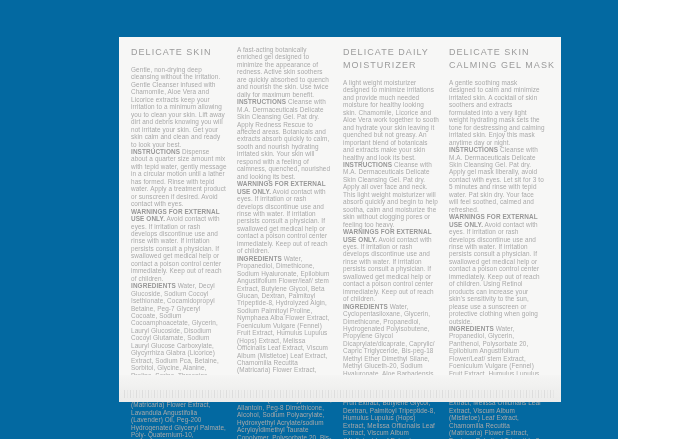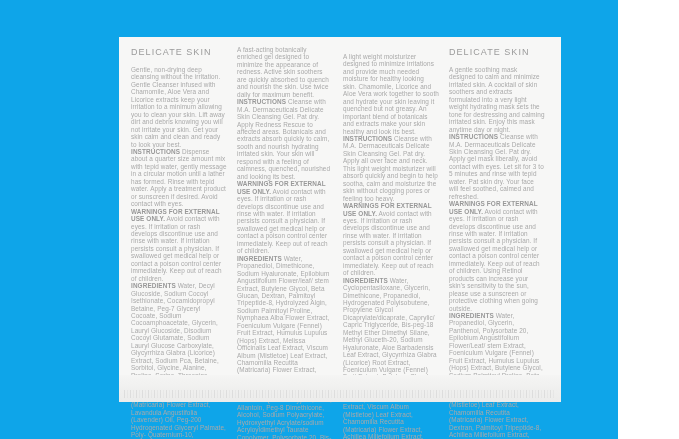--- a/index.html
+++ b/index.html
@@ -4,21 +4,21 @@
 <style>
   html,body { margin:0; padding:0; }
   body {
     font-family: "Liberation Sans", sans-serif;
     background:#ffffff;
     -webkit-font-smoothing: antialiased;
   }
   .canvas {
     position:relative;
     width:618px; height:439px;
-    background:#0ea5e9;
+    background:#0369a1;
     overflow:hidden;
   }
   .label-panel {
     position:absolute;
     left:119px; top:37px;
     width:442px; height:365px;
     background:#f7f7f6;
   }
   .columns {
     display:flex;
@@ -93,32 +93,35 @@
         <div class="body-text">
           <p><span>A fast-acting botanically enriched gel designed to minimize the appearance of redness. Active skin soothers are quickly absorbed to quench and nourish the skin. Use twice daily for maximum benefit.</span></p>
           <p><b class="runin">INSTRUCTIONS</b> <span>Cleanse with M.A. Dermaceuticals Delicate Skin Cleansing Gel. Pat dry. Apply Redness Rescue to affected areas. Botanicals and extracts absorb quickly to calm, sooth and nourish hydrating irritated skin. Your skin will respond with a feeling of calmness, quenched, nourished and looking its best.</span></p>
           <p><b class="runin">WARNINGS FOR EXTERNAL USE ONLY.</b> <span>Avoid contact with eyes. If irritation or rash develops discontinue use and rinse with water. If irritation persists consult a physician. If swallowed get medical help or contact a poison control center immediately. Keep out of reach of children.</span></p>
           <p><b class="runin">INGREDIENTS</b> <span>Water, Propanediol, Dimethicone, Sodium Hyaluronate, Epilobium Angustifolium Flower/leaf/ stem Extract, Butylene Glycol, Beta Glucan, Dextran, Palmitoyl Tripeptide-8, Hydrolyzed Algin, Sodium Palmitoyl Proline, Nymphaea Alba Flower Extract, Foeniculum Vulgare (Fennel) Fruit Extract, Humulus Lupulus (Hops) Extract, Melissa Officinalis Leaf Extract, Viscum Album (Mistletoe) Leaf Extract, Chamomilla Recutita (Matricaria) Flower Extract, Achillea Millefolium Extract, Glycyrrhiza Glabra (Licorice) Root Extract, Rosmarinus Officinalis (Rosemary) Oil, Urea, Allantoin, Peg-8 Dimethicone, Alcohol, Sodium Polyacrylate, Hydroxyethyl Acrylate/sodium Acryloyldimethyl Taurate Copolymer, Polysorbate 20, Bis-peg-18 Methyl Ether Dimethyl Silane, Disodium Edta Copper, Phenoxyethanol, Caprylyl Glycol, Fd&amp;c Blue #1 (Ci 42090), Fd&amp;c Yellow #5 (Ci 19140)</span></p>
         </div>
       </div>
 
       <div class="col">
         <h2 class="product-title">
+          <span>DELICATE DAILY</span>
+          <span>MOISTURIZER</span>
         </h2>
         <div class="body-text">
           <p><span>A light weight moisturizer designed to minimize irritations and provide much needed moisture for healthy looking skin. Chamomile, Licorice and Aloe Vera work together to sooth and hydrate your skin leaving it quenched but not greasy. An important blend of botanicals and extracts make your skin healthy and look its best.</span></p>
           <p><b class="runin">INSTRUCTIONS</b> <span>Cleanse with M.A. Dermaceuticals Delicate Skin Cleansing Gel. Pat dry. Apply all over face and neck. This light weight moisturizer will absorb quickly and begin to help sootha, calm and moisturize the skin without clogging pores or feeling too heavy.</span></p>
           <p><b class="runin">WARNINGS FOR EXTERNAL USE ONLY.</b> <span>Avoid contact with eyes. If irritation or rash develops discontinue use and rinse with water. If irritation persists consult a physician. If swallowed get medical help or contact a poison control center immediately. Keep out of reach of children.</span></p>
           <p><b class="runin">INGREDIENTS</b> <span>Water, Cyclopentasiloxane, Glycerin, Dimethicone, Propanediol, Hydrogenated Polyisobutene, Propylene Glycol Dicaprylate/dicaprate, Caprylic/ Capric Triglyceride, Bis-peg-18 Methyl Ether Dimethyl Silane, Methyl Gluceth-20, Sodium Hyaluronate, Aloe Barbadensis Leaf Extract, Glycyrrhiza Glabra (Licorice) Root Extract, Foeniculum Vulgare (Fennel) Fruit Extract, Butylene Glycol, Dextran, Palmitoyl Tripeptide-8, Humulus Lupulus (Hops) Extract, Melissa Officinalis Leaf Extract, Viscum Album (Mistletoe) Leaf Extract, Chamomilla Recutita (Matricaria) Flower Extract, Achillea Millefolium Extract, Rosmarinus Officinalis (Rosemary) Oil, Jojoba Wax Peg-120 Esters, Sodium Pca, Betaine, Sorbitol, Glycine, Alanine, Proline, Serine, Threonine, Arginine, Lysine, Glutamic Acid, Urea, Allantoin, Dimethicone Crosspolymer, Dimethicone/vinyl Dimethicone Crosspolymer, Dimethiconol, Alcohol, Peg-10 Dimethicone, Acrylates/ C10-30 Alkyl Acrylate Crosspolymer, Sodium Polyacrylate, Polyacrylate, Polyisobutene, Polysorbate 20, Polysorbate 60, Sodium Hydroxide, Disodium Edta Copper, Phenoxyethanol, Caprylyl Glycol</span></p>
         </div>
       </div>
 
       <div class="col">
         <h2 class="product-title">
           <span>DELICATE SKIN</span>
+          <span>CALMING GEL MASK</span>
         </h2>
         <div class="body-text">
           <p><span>A gentle soothing mask designed to calm and minimize irritated skin. A cocktail of skin soothers and extracts formulated into a very light weight hydrating mask sets the tone for destressing and calming irritated skin. Enjoy this mask anytime day or night.</span></p>
           <p><b class="runin">INSTRUCTIONS</b> <span>Cleanse with M.A. Dermaceuticals Delicate Skin Cleansing Gel. Pat dry.  Apply gel mask liberally, avoid contact with eyes. Let sit for 3 to 5 minutes and rinse with tepid water. Pat skin dry. Your face will feel soothed, calmed and refreshed.</span></p>
           <p><b class="runin">WARNINGS FOR EXTERNAL USE ONLY.</b> <span>Avoid contact with eyes. If irritation or rash develops discontinue use and rinse with water. If irritation persists consult a physician. If swallowed get medical help or contact a poison control center immediately. Keep out of reach of children. Using Retinol products can increase your skin's sensitivity to the sun, please use a sunscreen or protective clothing when going outside.</span></p>
           <p><b class="runin">INGREDIENTS</b> <span>Water, Propanediol, Glycerin, Panthenol, Polysorbate 20, Epilobium Angustifolium Flower/Leaf/ stem Extract, Foeniculum Vulgare (Fennel) Fruit Extract, Humulus Lupulus (Hops) Extract, Butylene Glycol, Sodium Palmitoyl Proline, Beta Glucan, Nymphaea Alba Flower Extract, Melissa Officinalis Leaf Extract, Viscum Album (Mistletoe) Leaf Extract, Chamomilla Recutita (Matricaria) Flower Extract, Dextran, Palmitoyl Tripeptide-8, Achillea Millefolium Extract, Glycyrrhiza Glabra (Licorice) Extract, Rosmarinus Officinalis (Rosemary) Oil, Urea, Allantoin, Alcohol, Acrylates/C10-30 Alkyl Acrylate Crosspolymer, Sodium Hydroxide, Disodium Edta, Phenoxyethanol, Caprylyl Glycol</span></p>
         </div>
       </div>
 
     </div>

